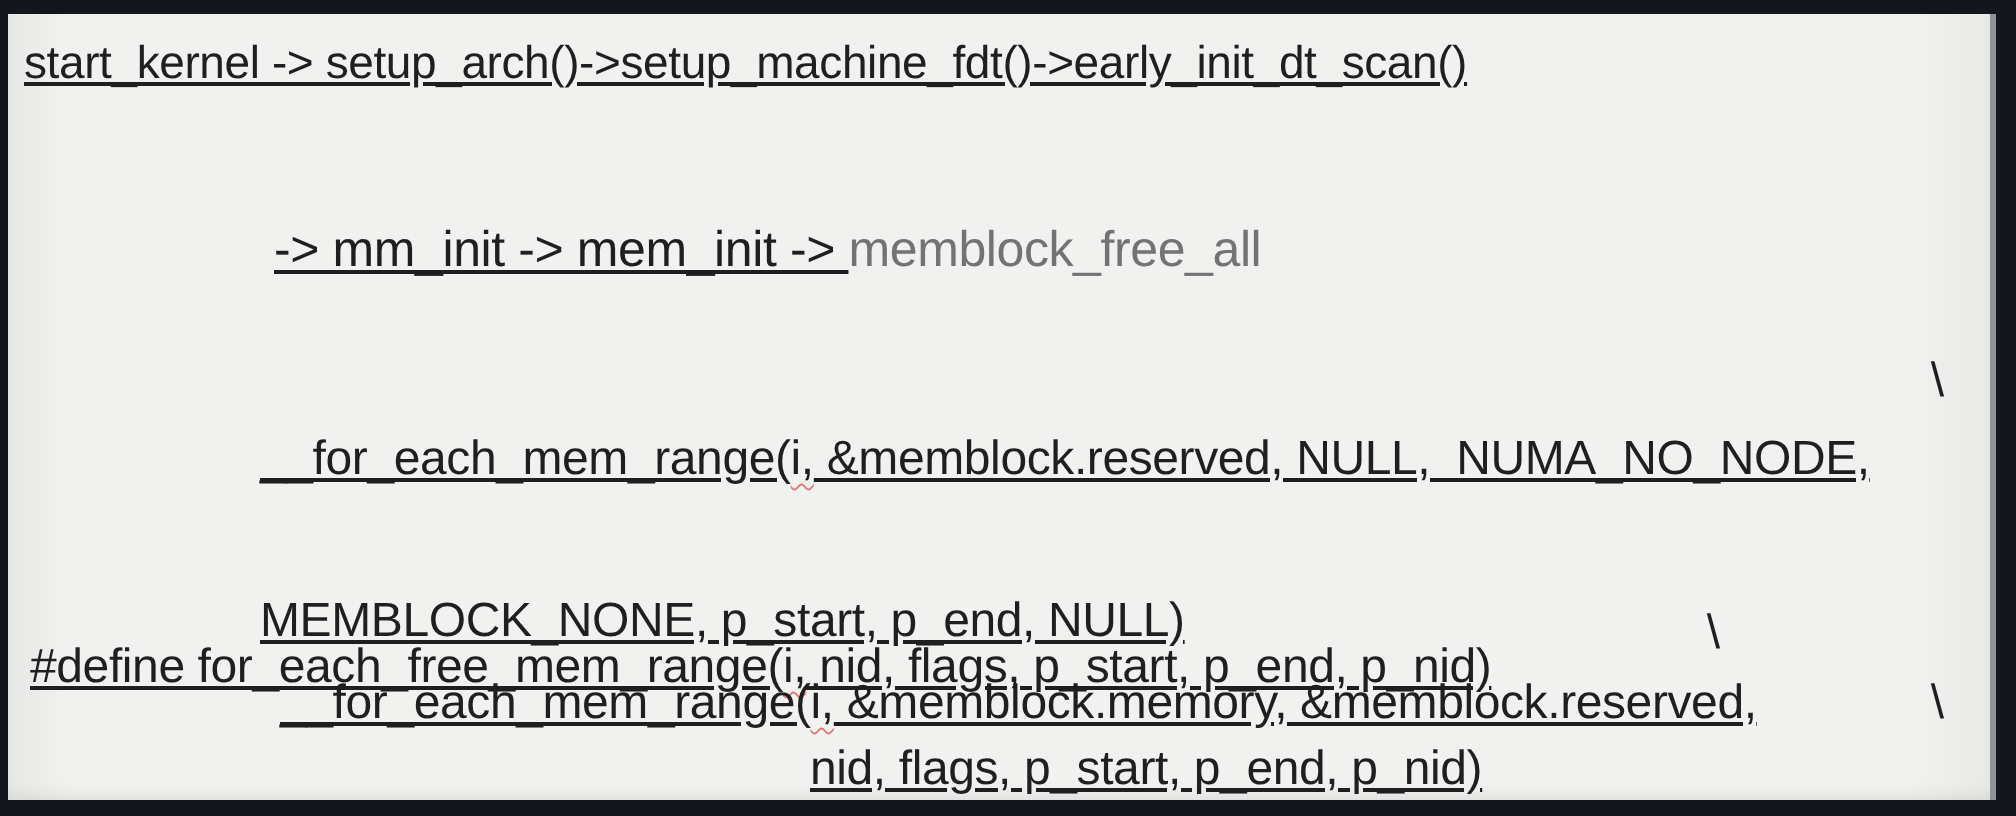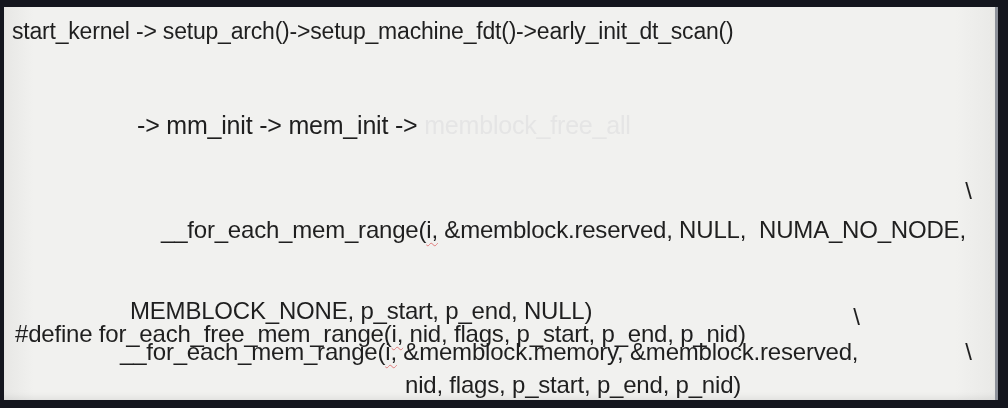--- a/index.html
+++ b/index.html
@@ -26,47 +26,47 @@
     border-right: 3px solid #8e929b;
     box-shadow: inset 0 -6px 10px -6px rgba(0,0,0,0.12);
   }
   .line {
     position: absolute;
     white-space: pre;
     color: #1f1f1f;
     letter-spacing: -0.2px;
     line-height: 1.2;
   }
-  .seg-plain { color: #1f1f1f; }
-  .seg-blue  { color: #e5e5e5; }
+  .seg-plain { color: #1f1f1f; text-decoration: underline; }
+  .seg-blue  { color: #737373; }
   .seg-squiggle {
     text-decoration-line: underline;
     text-decoration-style: wavy;
     text-decoration-color: #e07b7b;
     text-decoration-thickness: 1px;
     text-underline-offset: 4px;
   }
   .tail {
     position: absolute;
     color: #1f1f1f;
     font-size: 24px;
     line-height: 1.2;
   }
   
   .l1  { top: 18px;  left: 12px;  font-size: 23px; }
   .l2  { top: 50px;  left: 633px; font-size: 23px; }
   .l3  { top: 84px;  left: 147px; font-size: 23px; }
   .l4  { top: 110px; left: 137px; font-size: 25px; }
   
   .l5  { top: 177px; left: 12px;  font-size: 24px; }
-  .l6  { top: 216px; left: 130px; font-size: 24px; margin-left: 31px; }
+  .l6  { top: 216px; left: 130px; font-size: 24px; }
   .l7  { top: 255px; left: 130px; font-size: 24px; margin-top: 42px; }
   
   .l8  { top: 320px; left: 15px;  font-size: 24px; }
-  .l9  { top: 338px; left: 120px; font-size: 24px; }
+  .l9  { top: 338px; left: 140px; font-size: 24px; }
   .l10 { top: 371px; left: 405px; font-size: 24px; }
   
   .t1  { top: 177px; right: 36px; }
   .t2  { top: 303px; right: 148px; }
   .t3  { top: 338px; right: 36px; }
 </style>
 </head>
 <body>
 
 <div class="frame">

